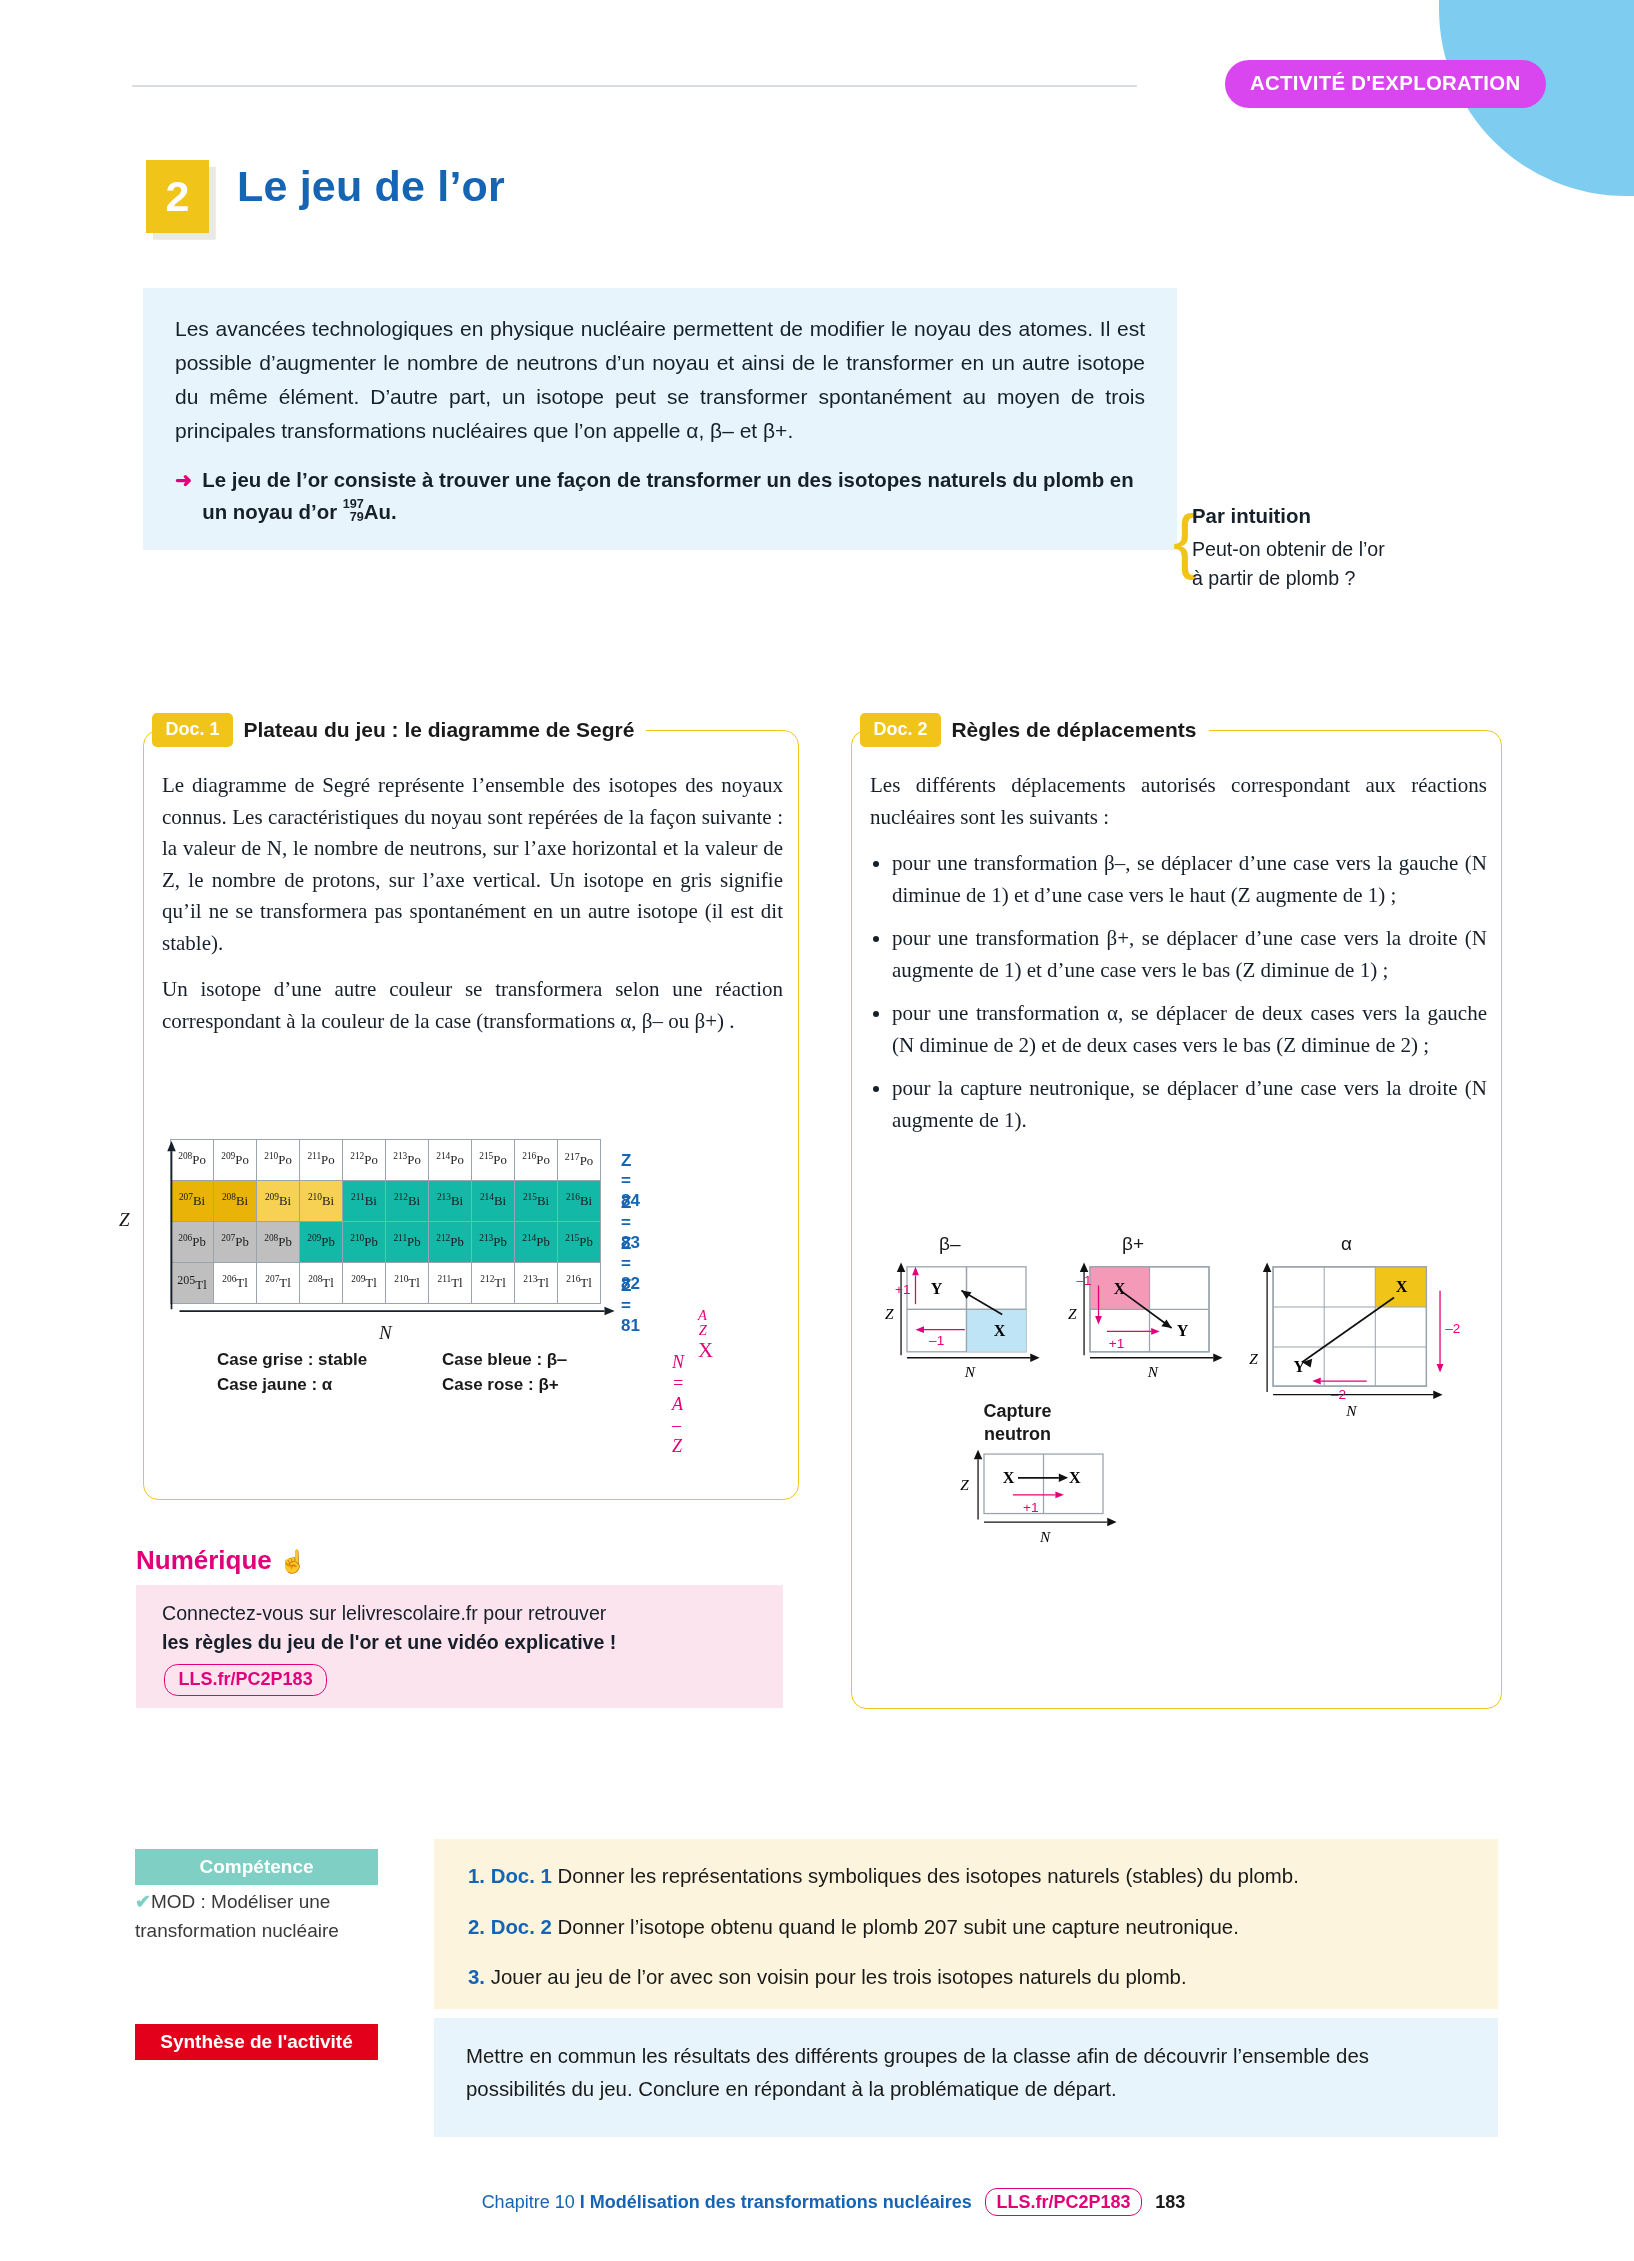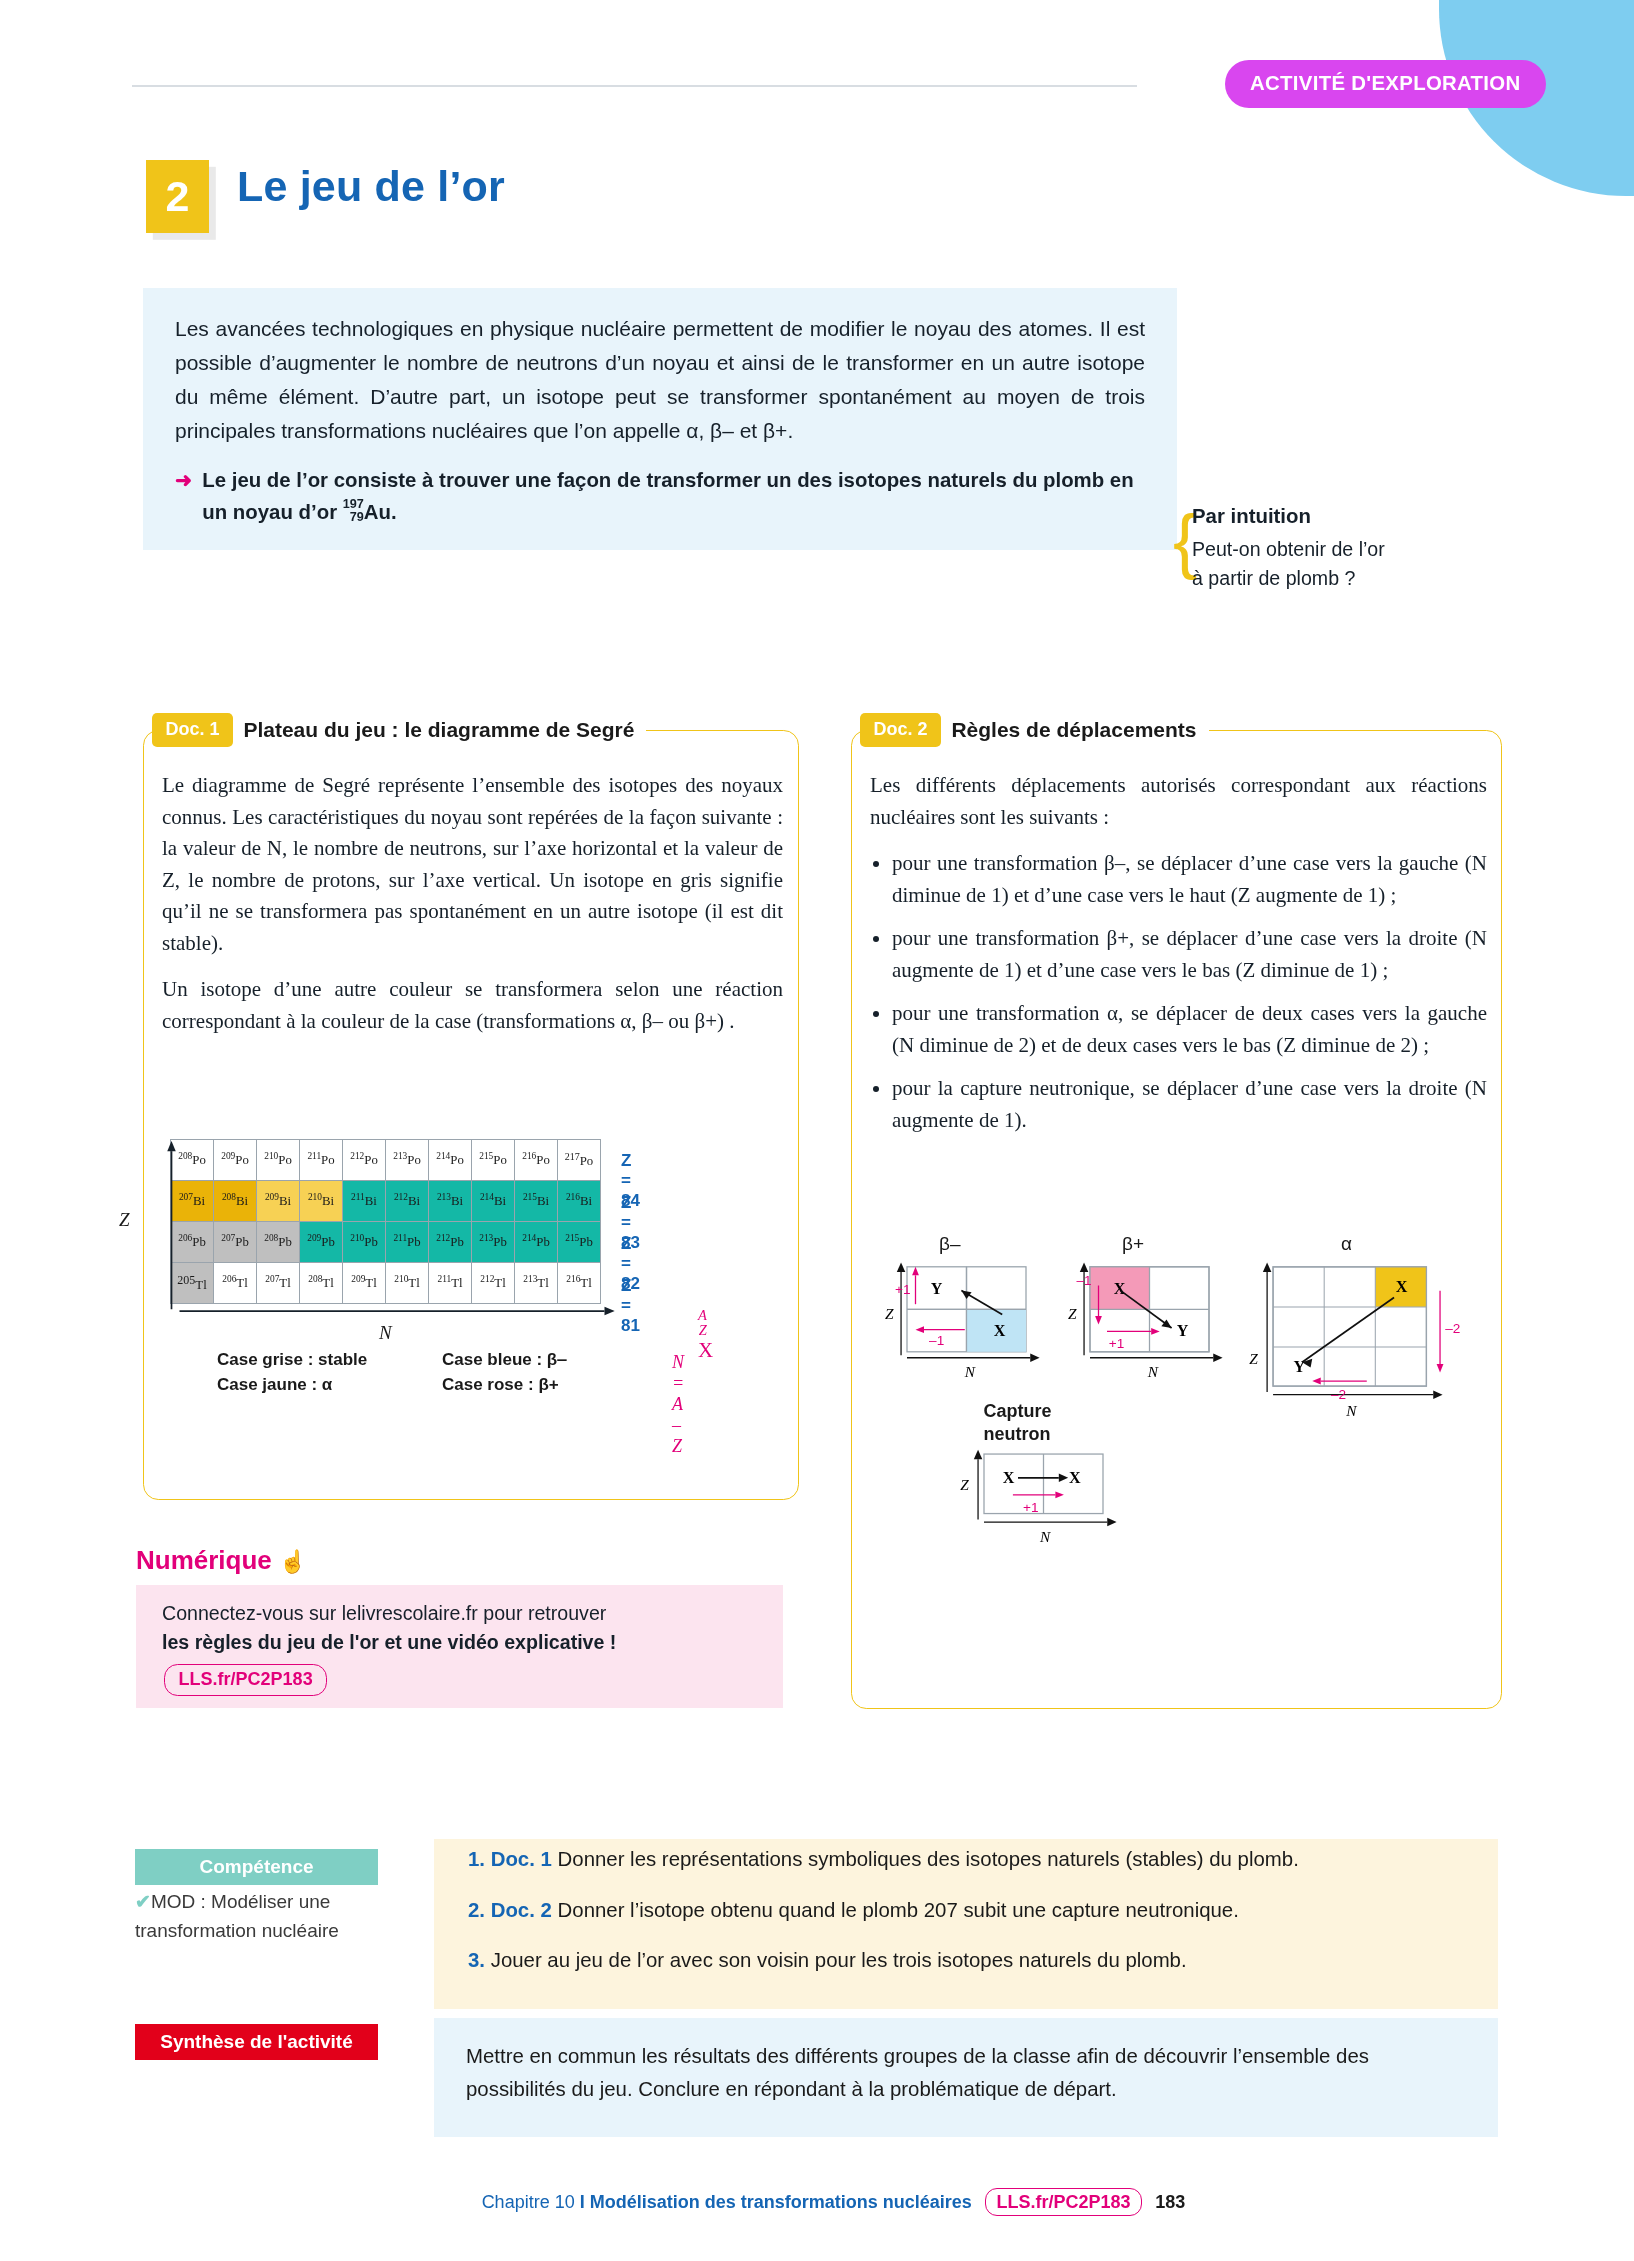--- a/index.html
+++ b/index.html
@@ -140,21 +140,21 @@
     position:absolute; left:135px; top:1888px; width:247px;
     font-size:19px; line-height:1.5; color:#3a3a3a;
   }
   .synth-chip {
     position:absolute; left:135px; top:2024px; width:243px;
     background:#e2001a; color:#fff; font-weight:bold; font-size:19px;
     text-align:center; padding:6.8px 0 7.7px;
   }
   .quest-box {
     position:absolute; left:434px; top:1839px; width:1064px; height:170px;
-    background:#fdf4dd; padding:5px 34px;
+    background:#fdf4dd; padding:22px 34px;
     font-size:20.4px; line-height:1.55;
   }
   .quest-box .q { margin:0 0 19px; }
   .quest-box .q:last-child { margin-bottom:0; }
   .qn { color:#1565b4; font-weight:bold; }
   .qd { color:#1565b4; font-weight:bold; }
   .synth-box {
     position:absolute; left:434px; top:2018px; width:1064px; height:119px;
     background:#e8f4fb; padding:22px 32px;
     font-size:20.4px; line-height:1.6;
@@ -411,21 +411,21 @@
         <text x="242" y="86" font-size="16" fill="#e2007a">‒2</text>
         <line x1="150" y1="142" x2="96" y2="142" stroke="#e2007a" stroke-width="1.5"></line>
         <polygon points="96,138 86,142 96,146" fill="#e2007a"></polygon>
         <text x="108" y="163" font-size="16" fill="#e2007a">‒2</text>
         <text x="12" y="122" font-size="18" font-style="italic" font-family="Liberation Serif, serif">Z</text>
         <text x="126" y="183" font-size="18" font-style="italic" font-family="Liberation Serif, serif">N</text>
       </svg>
     </div>
 
     <div style="position:absolute; left:85px; top:140px;">
-      <div style="position:absolute; left:25.5px; top:0; font-size:18px; font-weight:bold; line-height:1.25;">
+      <div style="position:absolute; left:25.5px; top:0; font-size:18px; font-weight:bold; line-height:1.25;text-align:center;">
         <div>Capture</div>
         <div>neutron</div>
       </div>
       <svg width="187" height="128" style="position:absolute; left:-8.5px; top:47px;" viewBox="0 0 220 150">
         <rect x="40" y="8" width="140" height="70" fill="#fff" stroke="#9aa4ad" stroke-width="1.5"></rect>
         <line x1="110" y1="8" x2="110" y2="78" stroke="#9aa4ad" stroke-width="1.5"></line>
         <text x="62" y="42" font-size="19" font-family="Liberation Serif, serif" font-weight="bold">X</text>
         <text x="140" y="42" font-size="19" font-family="Liberation Serif, serif" font-weight="bold">X</text>
         <line x1="80" y1="36" x2="128" y2="36" stroke="#111" stroke-width="2"></line>
         <polygon points="128,31 139,36 128,41" fill="#111"></polygon>

